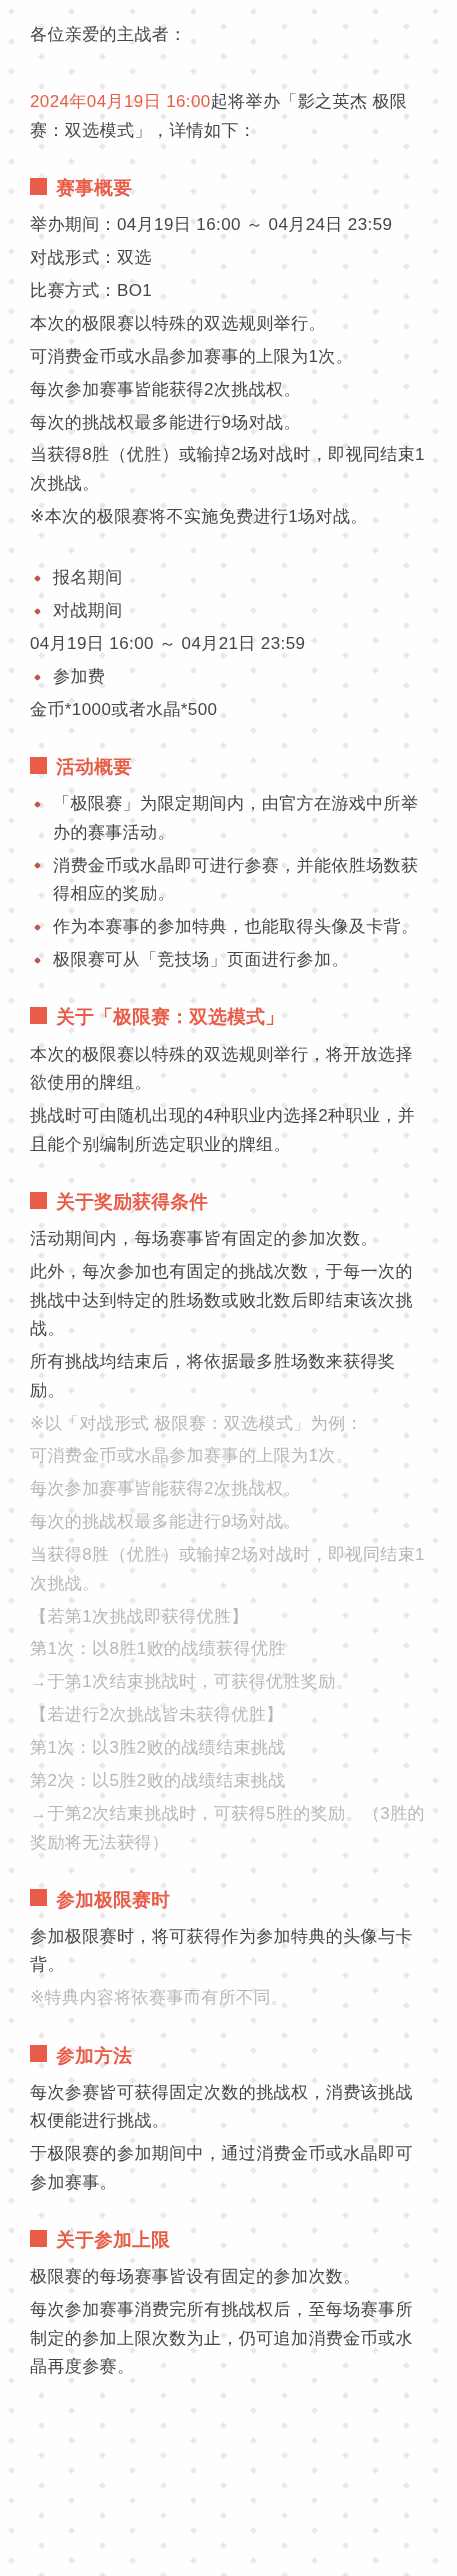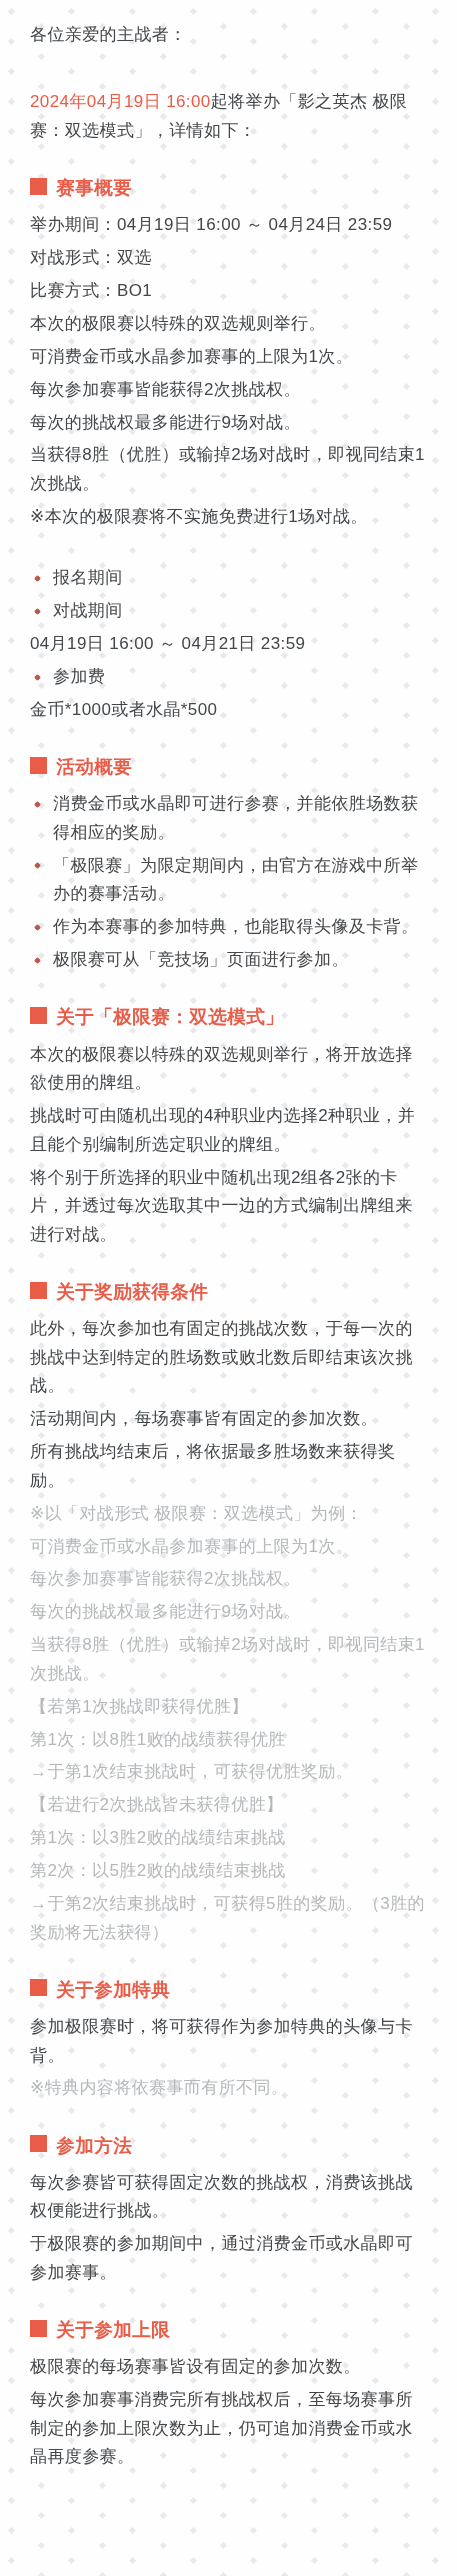--- a/index.html
+++ b/index.html
@@ -1376,45 +1376,44 @@
       <p class="para">每次的挑战权最多能进行9场对战。</p>
       <p class="para">当获得8胜（优胜）或输掉2场对战时，即视同结束1次挑战。</p>
       <p class="para">※本次的极限赛将不实施免费进行1场对战。</p>
       <div class="gap" style="height: 28.6px;"></div>
       <p class="bullet"><span class="bdot"></span><span>报名期间</span></p>
       <p class="bullet"><span class="bdot"></span><span>对战期间</span></p>
       <p class="para">04月19日 16:00 ～ 04月21日 23:59</p>
       <p class="bullet"><span class="bdot"></span><span>参加费</span></p>
       <p class="para">金币*1000或者水晶*500</p>
       <h2 class="sec"><span class="sq"></span><span>活动概要</span></h2>
+      <p class="bullet"><span class="bdot"></span><span>「极限赛」为限定期间内，由官方在游戏中所举办的赛事活动。</span></p>
       <p class="bullet"><span class="bdot"></span><span>消费金币或水晶即可进行参赛，并能依胜场数获得相应的奖励。</span></p>
-      <p class="bullet"><span class="bdot"></span><span>「极限赛」为限定期间内，由官方在游戏中所举办的赛事活动。</span></p>
       <p class="bullet"><span class="bdot"></span><span>作为本赛事的参加特典，也能取得头像及卡背。</span></p>
       <p class="bullet"><span class="bdot"></span><span>极限赛可从「竞技场」页面进行参加。</span></p>
       <h2 class="sec"><span class="sq"></span><span>关于「极限赛：双选模式」</span></h2>
       <p class="para">本次的极限赛以特殊的双选规则举行，将开放选择欲使用的牌组。</p>
       <p class="para">挑战时可由随机出现的4种职业内选择2种职业，并且能个别编制所选定职业的牌组。</p>
-      <p class="para">将个别于所选择的职业中随机出现2组各2张的卡片，并透过每次选取其中一边的方式编制出牌组来进行对战。</p>
       <h2 class="sec"><span class="sq"></span><span>关于奖励获得条件</span></h2>
+      <p class="para">活动期间内，每场赛事皆有固定的参加次数。</p>
       <p class="para">此外，每次参加也有固定的挑战次数，于每一次的挑战中达到特定的胜场数或败北数后即结束该次挑战。</p>
-      <p class="para">活动期间内，每场赛事皆有固定的参加次数。</p>
       <p class="para">所有挑战均结束后，将依据最多胜场数来获得奖励。</p>
       <p class="note">※以「对战形式 极限赛：双选模式」为例：</p>
       <p class="note">可消费金币或水晶参加赛事的上限为1次。</p>
       <p class="note">每次参加赛事皆能获得2次挑战权。</p>
       <p class="note">每次的挑战权最多能进行9场对战。</p>
       <p class="note">当获得8胜（优胜）或输掉2场对战时，即视同结束1次挑战。</p>
       <p class="note">【若第1次挑战即获得优胜】</p>
       <p class="note">第1次：以8胜1败的战绩获得优胜</p>
       <p class="note">→于第1次结束挑战时，可获得优胜奖励。</p>
       <p class="note">【若进行2次挑战皆未获得优胜】</p>
       <p class="note">第1次：以3胜2败的战绩结束挑战</p>
       <p class="note">第2次：以5胜2败的战绩结束挑战</p>
       <p class="note">→于第2次结束挑战时，可获得5胜的奖励。（3胜的奖励将无法获得）</p>
-      <h2 class="sec"><span class="sq"></span><span>关于参加特典</span></h2>
+      <h2 class="sec"><span class="sq"></span><span>参加极限赛时</span></h2>
       <p class="para">参加极限赛时，将可获得作为参加特典的头像与卡背。</p>
       <p class="note">※特典内容将依赛事而有所不同。</p>
       <h2 class="sec"><span class="sq"></span><span>参加方法</span></h2>
       <p class="para">每次参赛皆可获得固定次数的挑战权，消费该挑战权便能进行挑战。</p>
       <p class="para">于极限赛的参加期间中，通过消费金币或水晶即可参加赛事。</p>
       <h2 class="sec"><span class="sq"></span><span>关于参加上限</span></h2>
       <p class="para">极限赛的每场赛事皆设有固定的参加次数。</p>
       <p class="para">每次参加赛事消费完所有挑战权后，至每场赛事所制定的参加上限次数为止，仍可追加消费金币或水晶再度参赛。</p>
     </div>
 </div>

